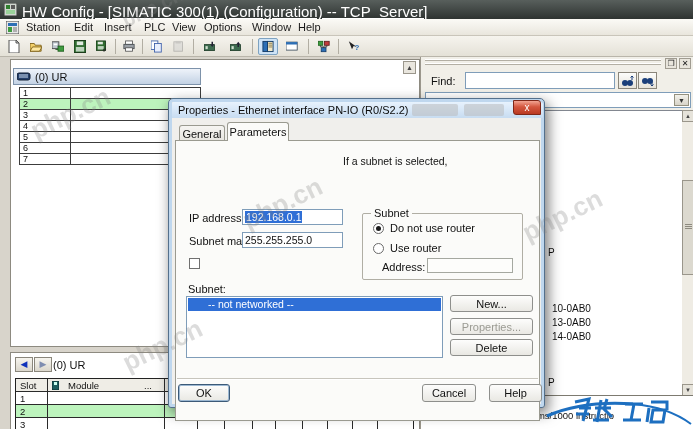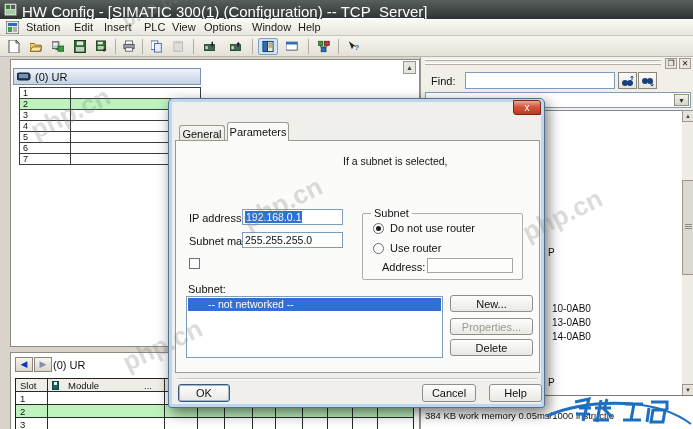--- a/index.html
+++ b/index.html
@@ -83,21 +83,21 @@
   #dlgTitle { position:absolute; left:3px; top:3px; width:371px; height:16px;
     background:linear-gradient(#e7f2fd,#c7dcf1); border-radius:3px 3px 0 0; }
   #dlgTitle .txt { position:absolute; left:6px; top:2px; font-size:11px; color:#0c0c0c; white-space:nowrap; }
   .ghostBtn { position:absolute; top:2px; height:12px; background:#b9bcbe; opacity:.55; border-radius:2px; }
   #dlgClose { position:absolute; left:344px; top:1px; width:28px; height:15px;
     background:linear-gradient(#f2a492,#d4573f 45%,#b93922); border:1px solid #7e2718;
     border-radius:0 3px 0 3px; color:#fff; font-size:10px; line-height:13px; text-align:center; }
   .tab { position:absolute; border:1px solid #9a9a90; border-bottom:none; border-radius:3px 3px 0 0;
     text-align:center; background:linear-gradient(#f6f5f2,#e2e0da); font-size:11px; }
   .tab.active { background:#fbfbf9; z-index:2; }
-  #tabPage { position:absolute; left:6px; top:41px; width:365px; height:233px;
+  #tabPage { position:absolute; left:6px; top:41px; width:365px; height:281px;
     background:#fbfbf9; border:1px solid #9a9a90; }
   .lbl { position:absolute; white-space:nowrap; font-size:11px; }
   .field { position:absolute; height:16px; background:#fff; border:1px solid #7f9db9;
     font-size:10.5px; line-height:14px; padding-left:2px; white-space:nowrap; }
   .field .sel { background:#2f6fd6; color:#fff; padding:0 1px; }
   .checkbox { position:absolute; width:11px; height:11px; background:#fff; border:1px solid #707070; }
   .radio { position:absolute; width:11px; height:11px; border:1px solid #6a6a6a; border-radius:50%; background:#fff; }
   .radio.sel::after { content:""; position:absolute; left:2px; top:2px; width:5px; height:5px;
     border-radius:50%; background:#1c1c1c; }
   #gatewayBox { position:absolute; left:186px; top:72px; width:161px; height:67px;
@@ -370,20 +370,25 @@
     <div id="scThumb"></div>
     <div class="scArrow" style="top:274px">▼</div>
   </div>
   <div id="descBox">
     <div>6ES7 315-2EH14-0AB0</div>
     <div>384 KB work memory 0.05ms/1000 instructio</div>
   </div>
 </div>
 
 <div id="dialog" class="abs">
+  <div id="dlgTitle">
+    <span class="txt">Properties - Ethernet interface PN-IO (R0/S2.2)</span>
+    <span class="ghostBtn" style="left:240px;width:46px"></span>
+    <span class="ghostBtn" style="left:292px;width:40px"></span>
+  </div>
   <div id="dlgClose">x</div>
 
   <div class="tab" style="left:10px;top:26px;width:46px;height:20px;line-height:16px">General</div>
   <div class="tab active" style="left:58px;top:23px;width:62px;height:19px;line-height:19px">Parameters</div>
 
   <div id="tabPage">
     <span class="lbl" style="left:167px;top:14px;font-size:10.5px">If a subnet is selected,</span>
 
     <span class="lbl" style="left:13px;top:71px">IP address:</span>
     <div class="field" style="left:66px;top:68px;width:101px"><span class="sel">192.168.0.1</span></div>

